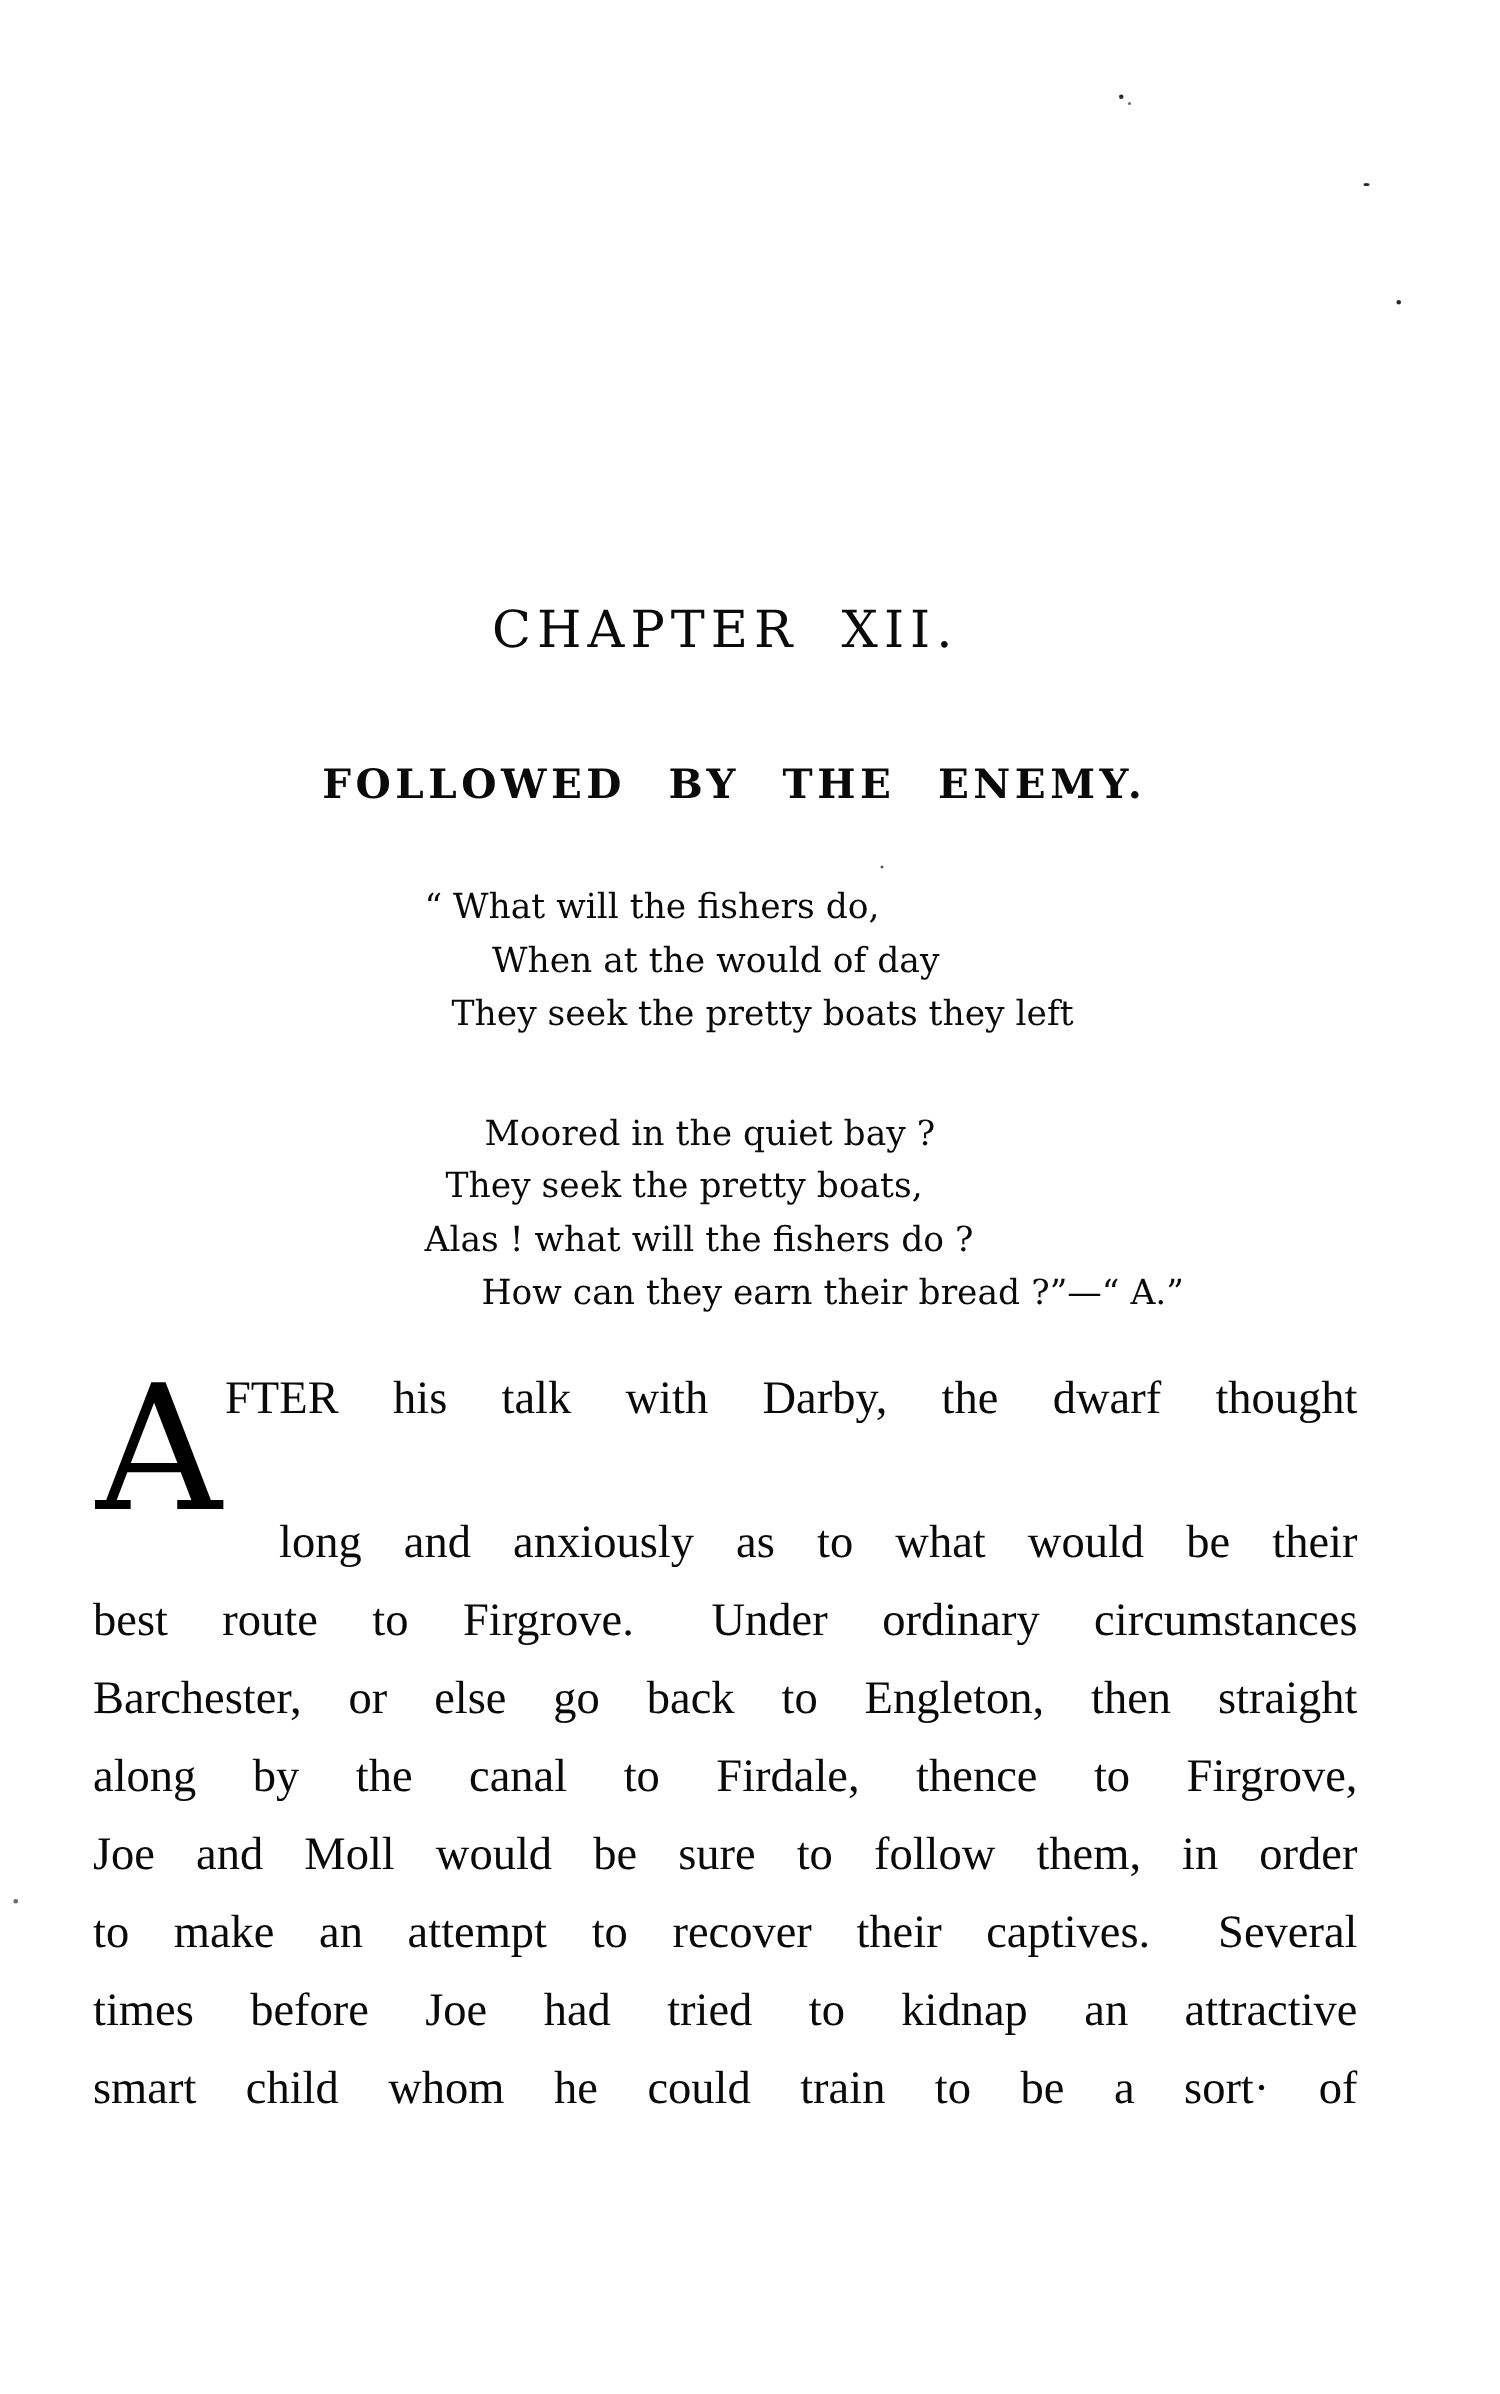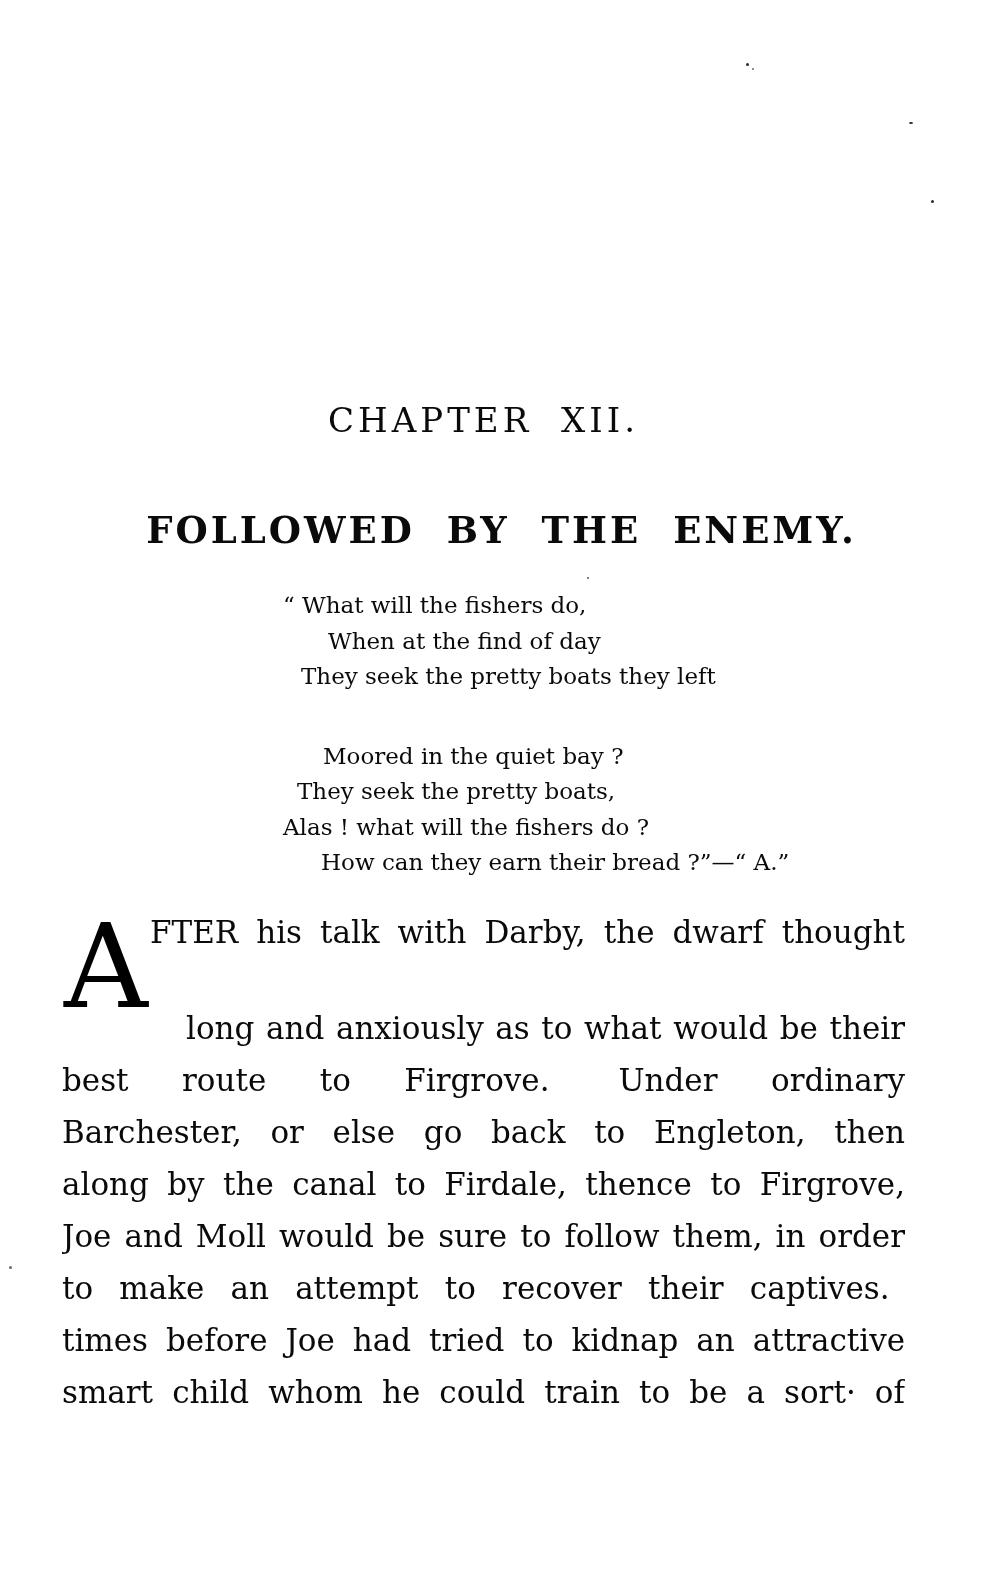--- a/index.html
+++ b/index.html
@@ -23,24 +23,24 @@
     width: 843px;
     text-align: center;
     font-size: 34px;
     letter-spacing: 4px;
     word-spacing: 14px;
     white-space: nowrap;
   }
   .chapter-subtitle {
     position: absolute;
     top: 508px;
-    left: 80px;
+    left: 68px;
     width: 843px;
     text-align: center;
-    font-size: 37px;
+    font-size: 27px;
     font-weight: bold;
     letter-spacing: 3px;
     word-spacing: 16px;
     white-space: nowrap;
   }
   .epigraph {
     position: absolute;
     top: 588px;
     left: 283px;
     font-size: 23px;
@@ -62,21 +62,21 @@
     font-size: 31px;
   }
   .body-line {
     height: 52px;
     line-height: 52px;
     text-align: justify;
     text-align-last: justify;
     white-space: nowrap; 
   }
   
-  .body-line { white-space: normal; overflow: hidden; }
+  .body-line { white-space: normal; overflow: hidden; font-family: Liberation Serif, serif; }
   .body-line.after-dropcap-1 { padding-left: 88px; }
   .body-line.after-dropcap-2 { padding-left: 124px; margin-top: 44px; }
   .drop-cap {
     position: absolute;
     left: 2px;
     top: 16px;
     font-size: 116px;
     line-height: 0.78;
     font-weight: normal;
     color: #000;
@@ -91,21 +91,21 @@
 <body>
 
 <div class="page">
 
   <div class="chapter-heading">CHAPTER XII.</div>
 
   <div class="chapter-subtitle">FOLLOWED BY THE ENEMY.</div>
 
   <div class="epigraph">
     <span class="poem-line ind-0">“ What will the fishers do,</span>
-    <span class="poem-line ind-45">When at the find of day</span>
+    <span class="poem-line ind-45">When at the would of day</span>
     <span class="poem-line ind-18">They seek the pretty boats they left</span>
     <span class="poem-line ind-40">Moored in the quiet bay ?</span>
     <span class="poem-line ind-14">They seek the pretty boats,</span>
     <span class="poem-line ind-0">Alas ! what will the fishers do ?</span>
     <span class="poem-line ind-38">How can they earn their bread ?”—“ A.”</span>
   </div>
 
   <div class="body-paragraph">
     <span class="drop-cap">A</span>
     <div class="body-line after-dropcap-1">FTER his talk with Darby, the dwarf thought</div>

